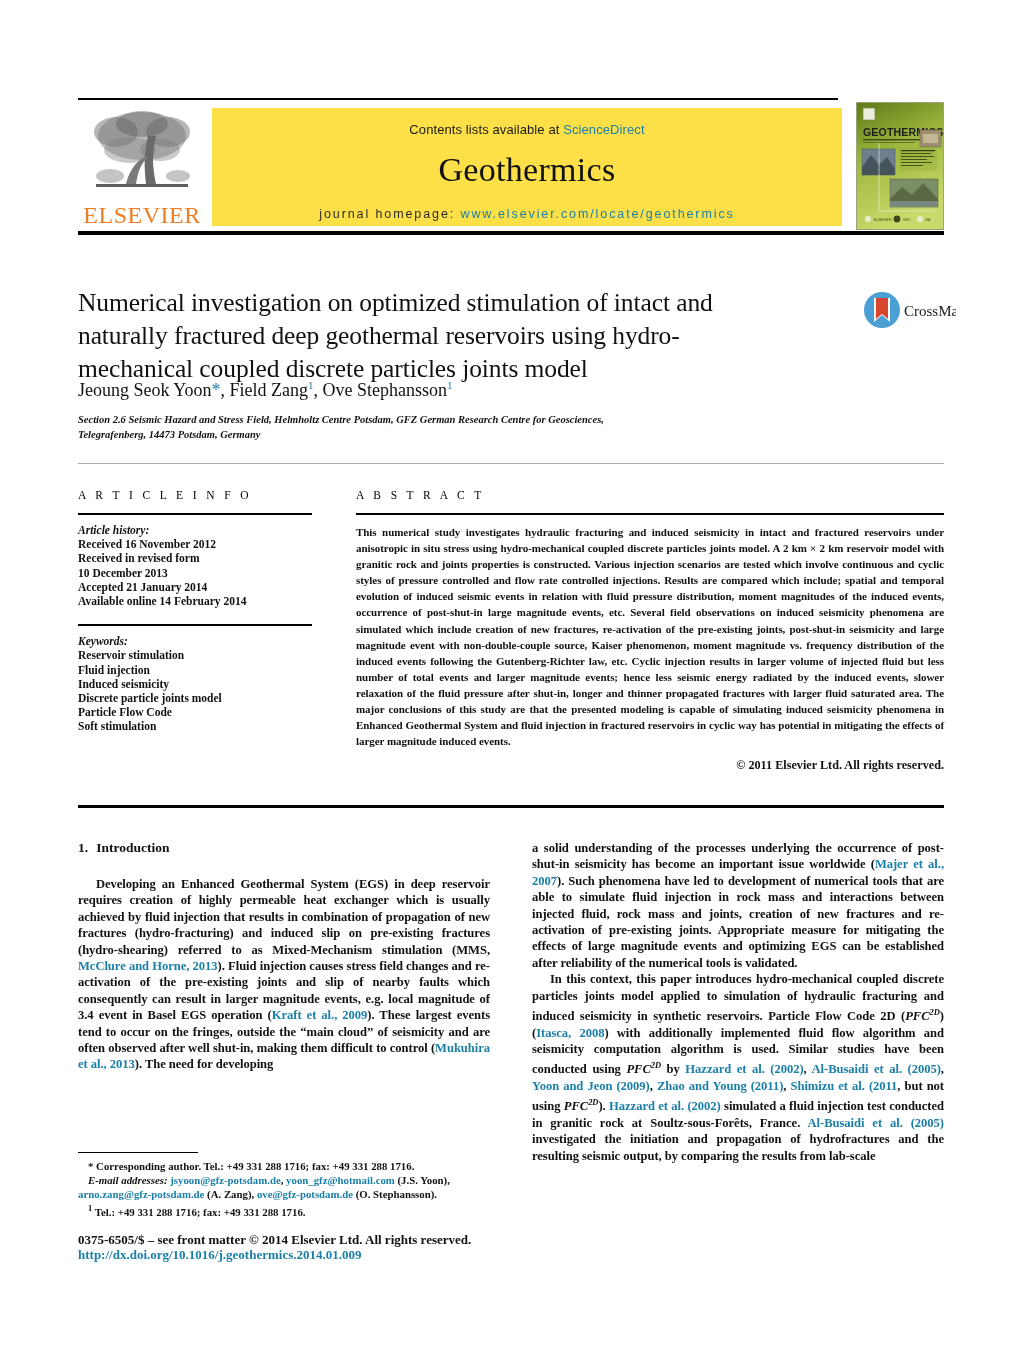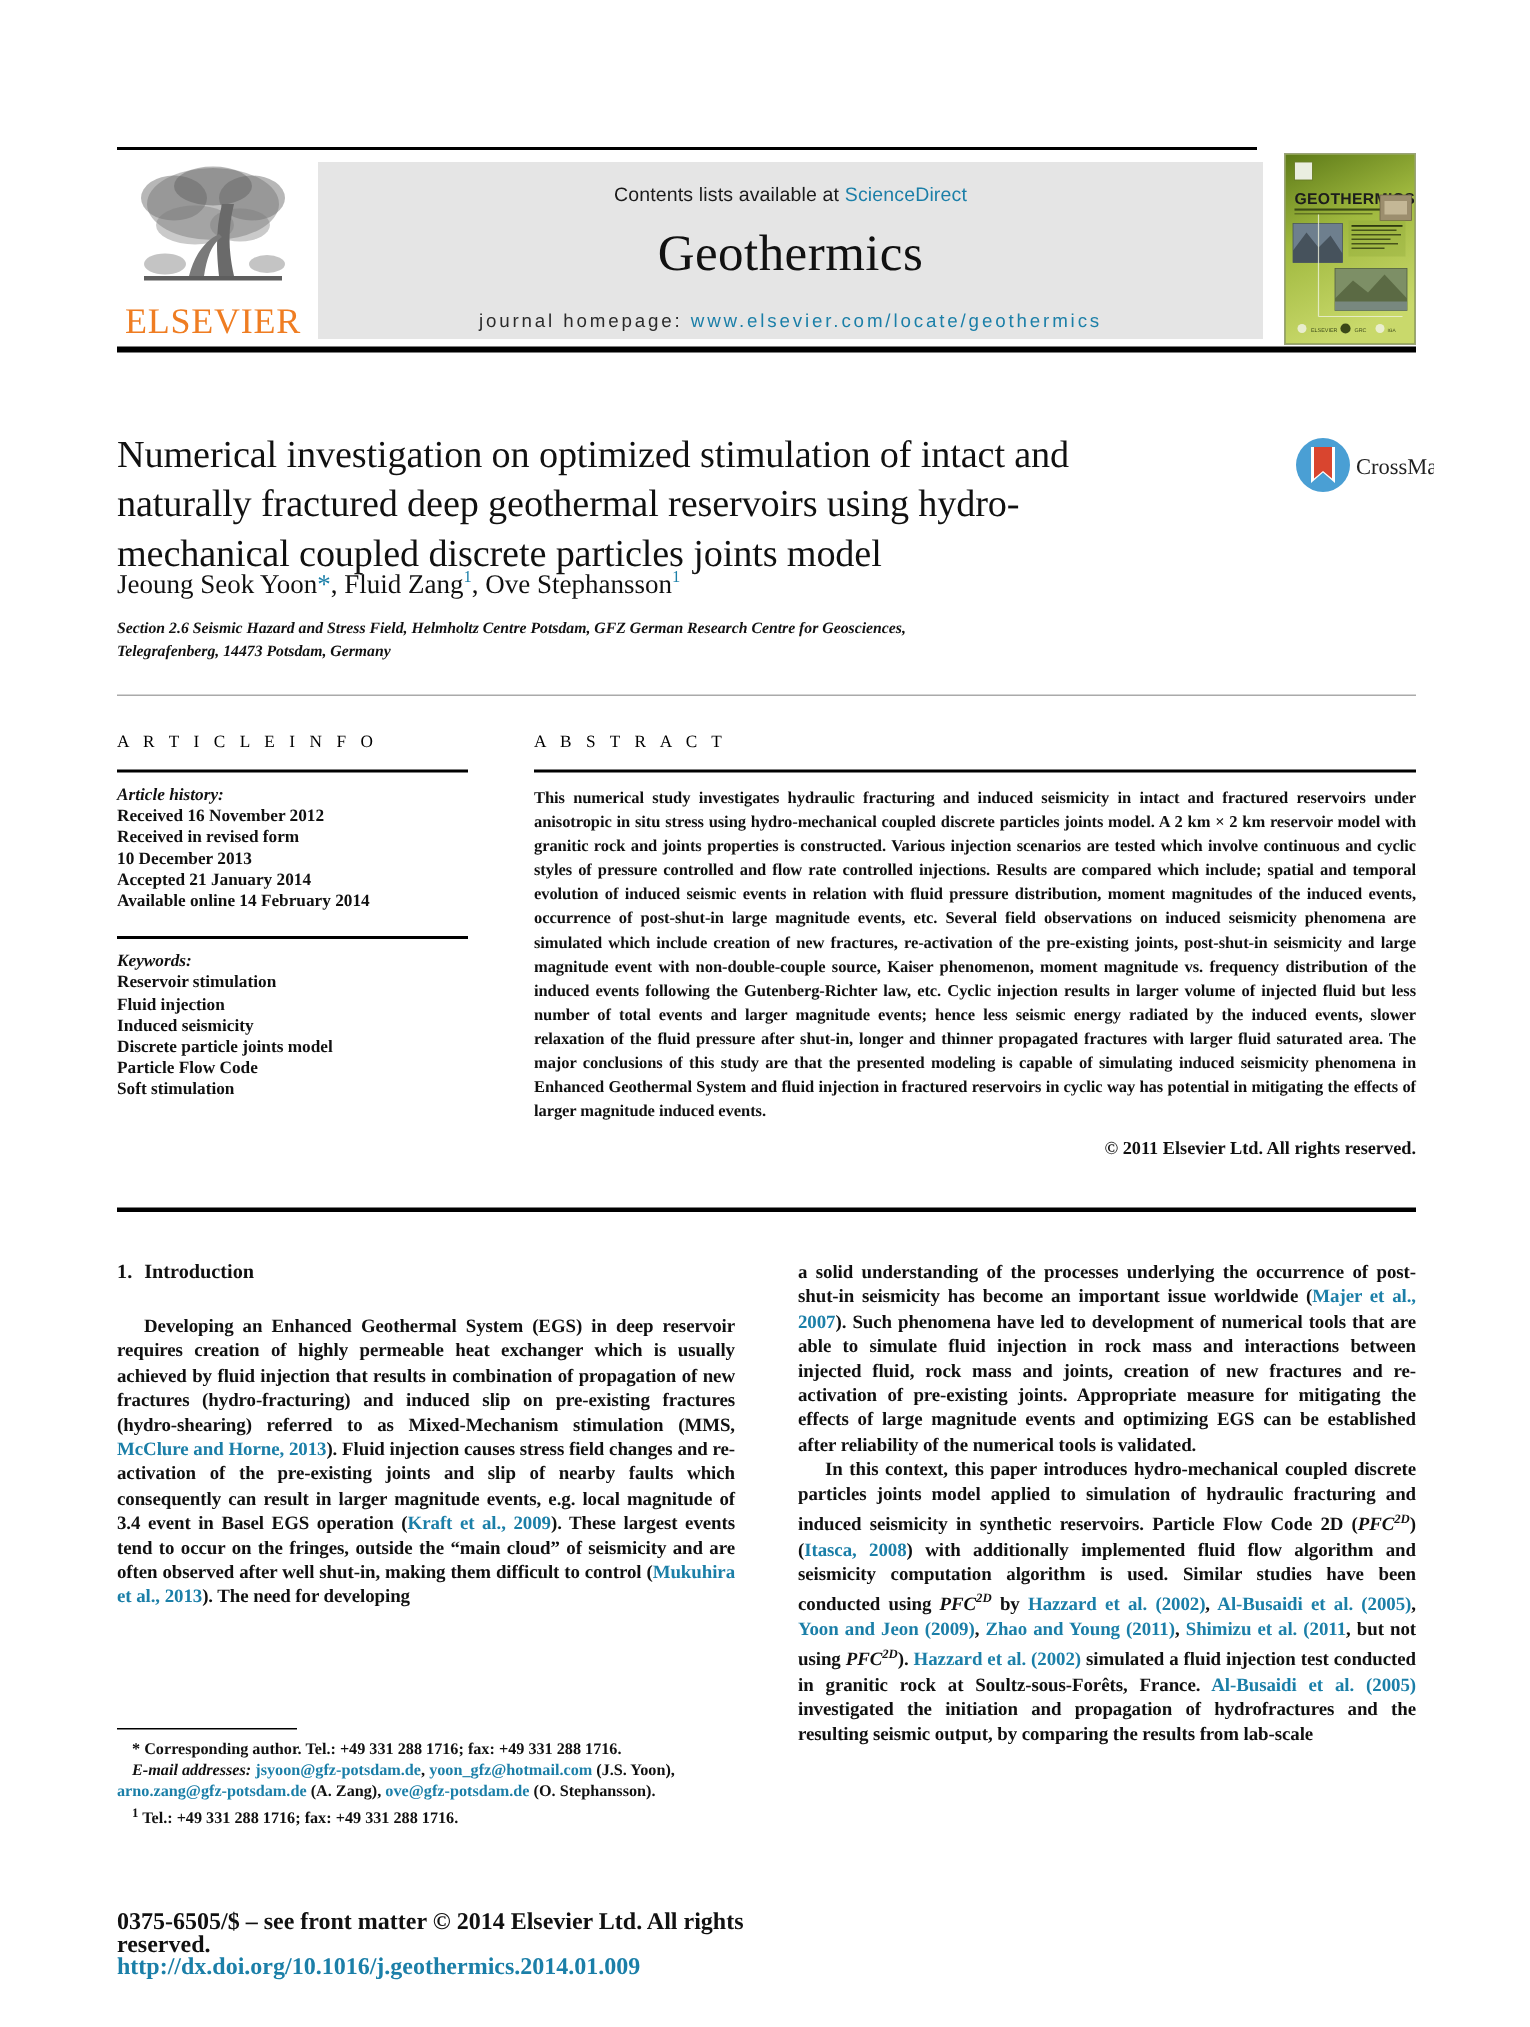--- a/index.html
+++ b/index.html
@@ -67,21 +67,21 @@
     letter-spacing: 0.5px;
     color: #ef7d22;
     font-weight: 400;
     line-height: 1;
     margin-top: 1px;
   }
   .mast-center {
     position: absolute;
     left: 134px; top: 10px;
     width: 630px; height: 118px;
-    background: #e5e5e5;
+    background: #fde047;
     text-align: center;
   }
   .contents-line {
     font-family: "Liberation Sans", sans-serif;
     font-size: 13px;
     color: #1a1a1a;
     padding-top: 14px;
     letter-spacing: 0.1px;
   }
   .journal-name {
@@ -246,25 +246,24 @@
     font-size: 10.8px;
     line-height: 14px;
     font-weight: bold;
     color: #111;
   }
   .footnotes .ind { display: inline-block; width: 10px; }
   .footer-block {
     position: absolute;
     left: 78px; top: 1232px;
     width: 460px;
-    font-size: 16px;
+    font-size: 13px;
     line-height: 15px;
     font-weight: bold;
     color: #111;
-    margin-top: 42px;
   }
   .footer-doi { color: #1b7fa8; }
 </style>
 </head>
 <body>
 
 <div class="page">
 
 
   <div class="masthead">
@@ -340,21 +339,21 @@
         </g>
       </svg>
     </div>
 
     <div class="mast-rule-bottom"></div>
   </div>
 
   <div class="title">Numerical investigation on optimized stimulation of intact and naturally fractured deep geothermal reservoirs using hydro-mechanical coupled discrete particles joints model</div>
 
   <div class="authors">
-    <span>Jeoung Seok Yoon</span><span class="star">*</span>, <span>Fluid Zang</span><sup>1</sup>, <span>Ove Stephansson</span><sup>1</sup>
+    <span>Jeoung Seok Yoon</span><span class="star">*</span>, <span>Field Zang</span><sup>1</sup>, <span>Ove Stephansson</span><sup>1</sup>
   </div>
 
   <div class="affil">
     <div>Section 2.6 Seismic Hazard and Stress Field, Helmholtz Centre Potsdam, GFZ German Research Centre for Geosciences,</div>
     <div>Telegrafenberg, 14473 Potsdam, Germany</div>
   </div>
 
   <div class="crossmark">
     <svg width="94" height="44" viewBox="0 0 94 44">
       <circle cx="20" cy="22" r="18" fill="#4a9fd4"></circle>

